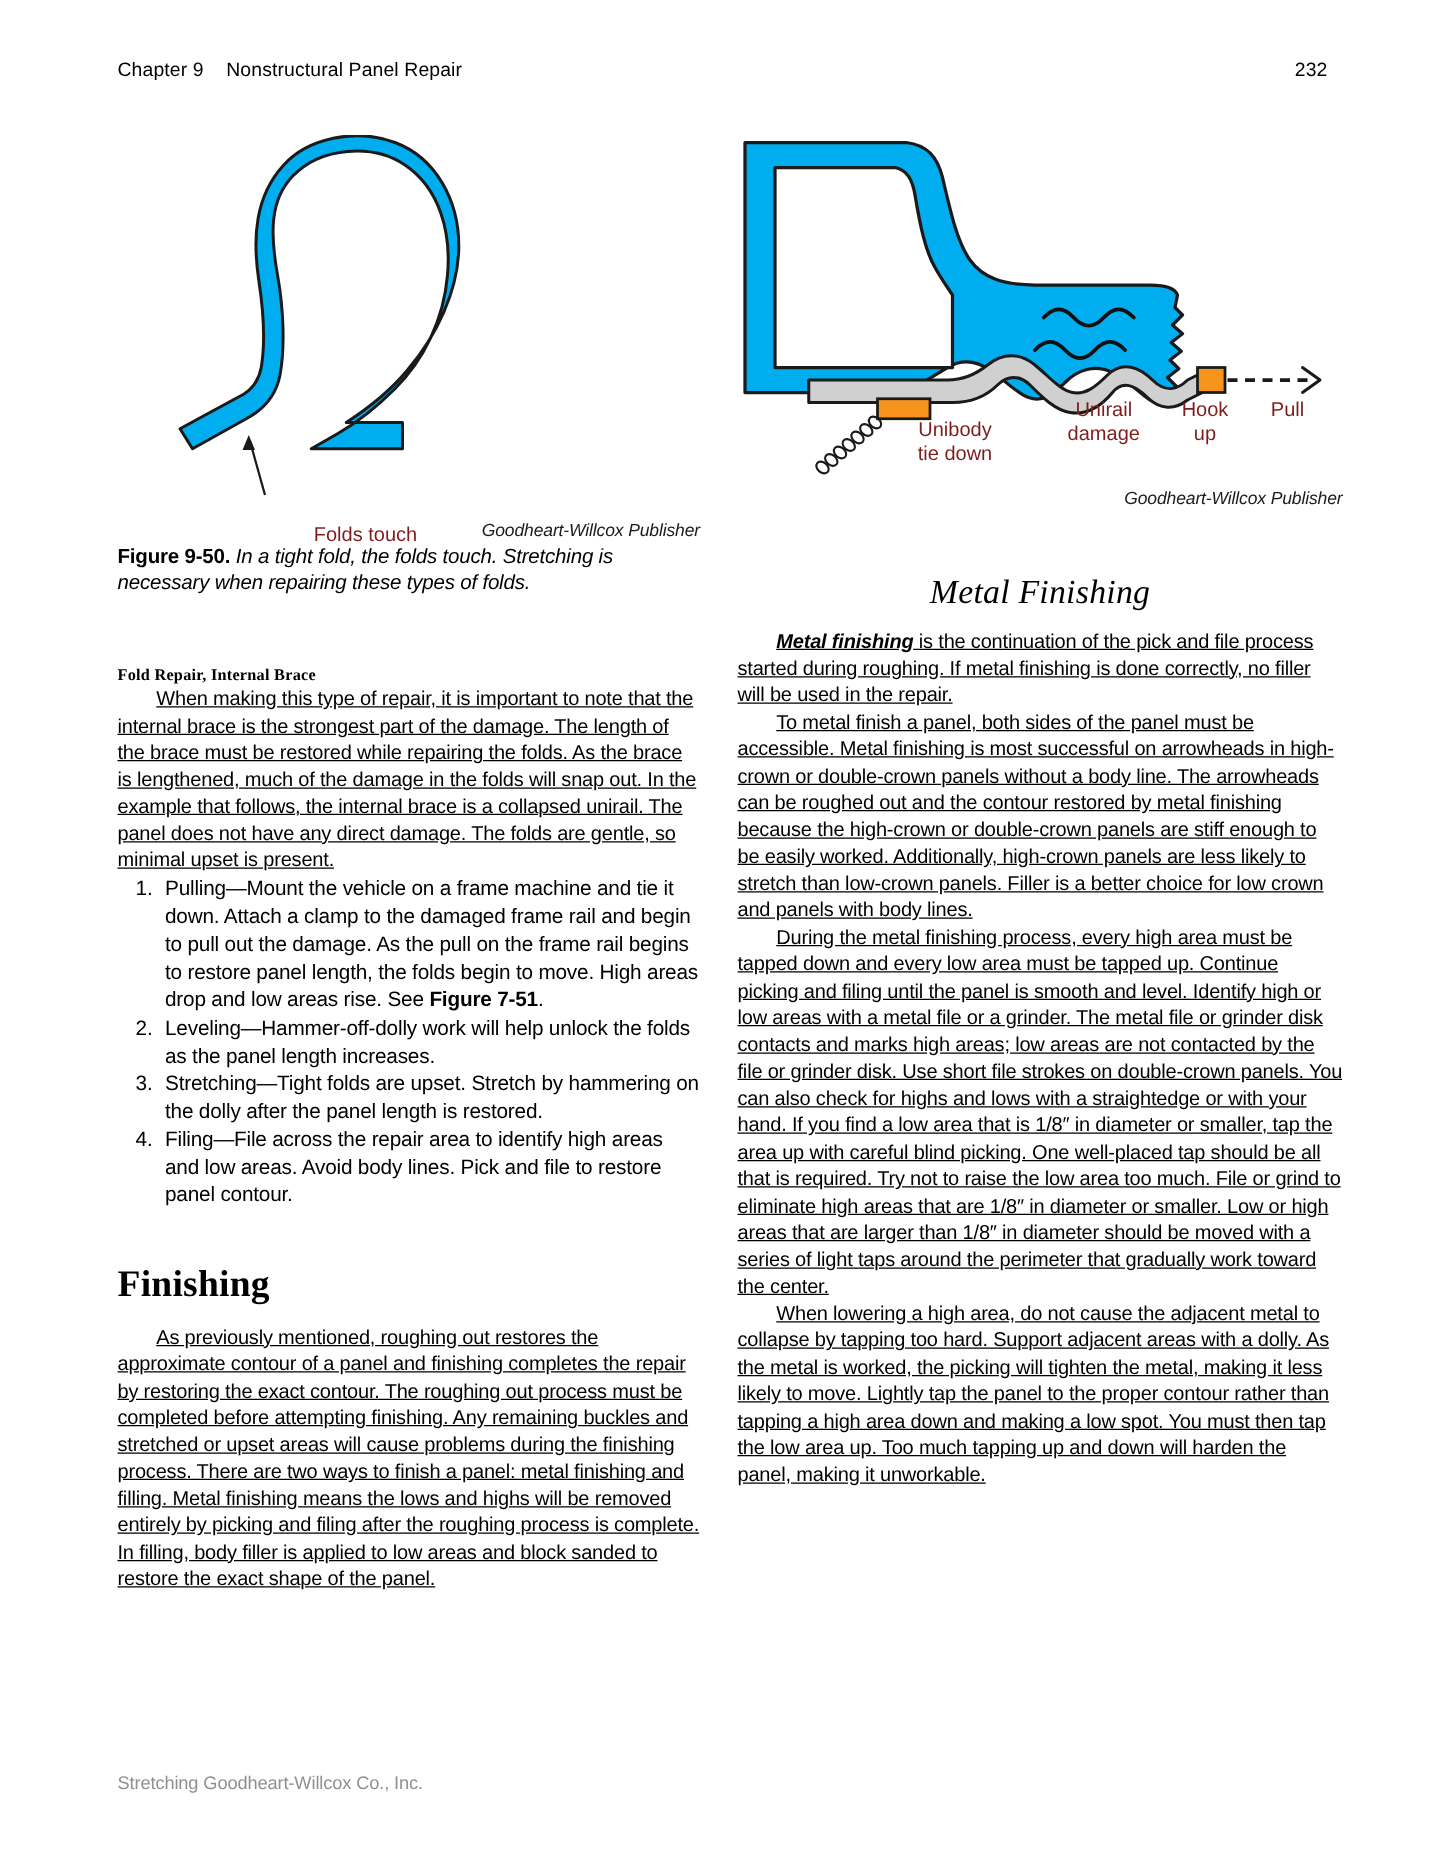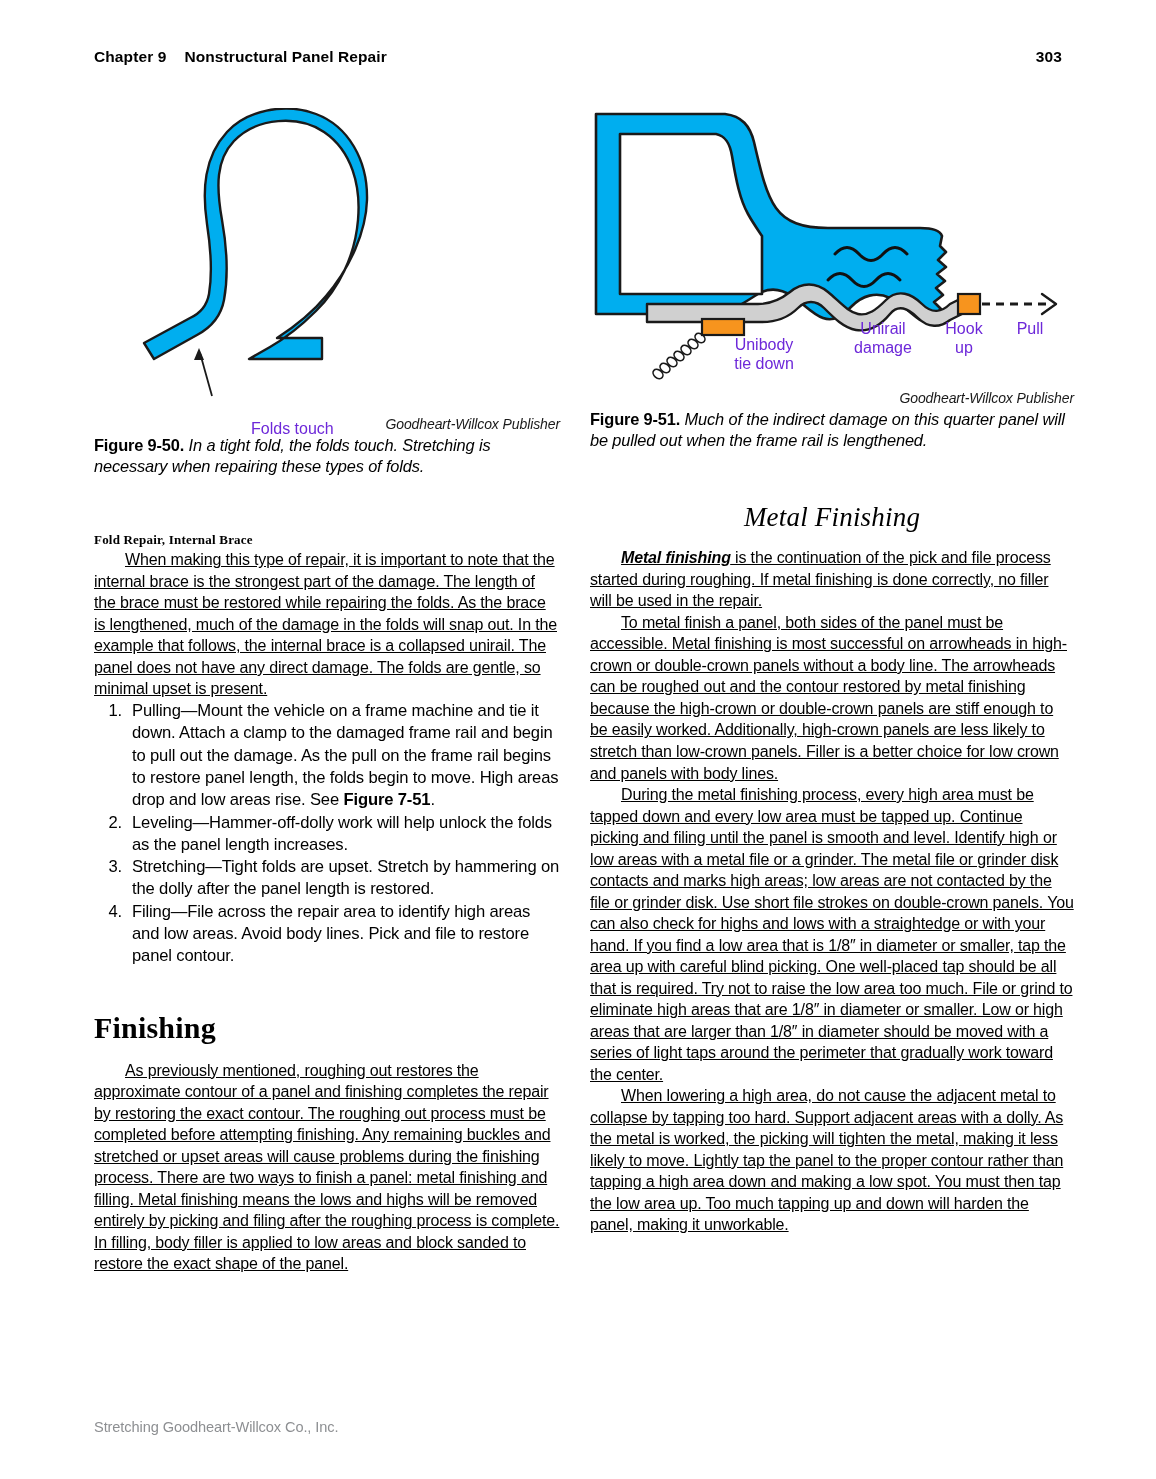--- a/index.html
+++ b/index.html
@@ -18,21 +18,21 @@
 
   
   .running-head {
     position: absolute;
     left: 94px;
     top: 48px;
     width: 968px;
     display: flex;
     justify-content: space-between;
     align-items: flex-start;
-    font-weight: bold;
+    font-weight: normal;
     font-size: 15.5px;
     letter-spacing: 0.1px;
   }
   .running-head .rh-left {
     display: flex;
     gap: 18px;
   }
 
   
   .page-body {
@@ -74,21 +74,21 @@
   }
   .fig-caption .fig-num {
     font-weight: bold;
     font-style: normal;
   }
 
   .fig-label {
     position: absolute;
     font-size: 16px;
     font-style: normal;
-    color: #6d28d9;
+    color: #7f1d1d;
     white-space: pre;
     line-height: 1.16;
     text-align: center;
   }
 
   
   h3.sub-head {
     font-family: "Liberation Serif", serif;
     font-weight: bold;
     font-size: 13px;
@@ -154,21 +154,21 @@
   }
 </style>
 </head>
 <body>
 
 <div class="running-head">
   <div class="rh-left">
     <span>Chapter 9</span>
     <span>Nonstructural Panel Repair</span>
   </div>
-  <span>303</span>
+  <span>232</span>
 </div>
 
 <div class="page-body">
 
   <div class="col-left">
 
     <div class="figure-art" style="height:292px;">
       <svg width="466" height="292" viewBox="0 0 466 292">
 
         <path d="M 60 251 L 103 227
@@ -321,24 +321,20 @@
 tie down</div>
       <div class="fig-label" style="left:238px; top:212px; width:110px;">Unirail
 damage</div>
       <div class="fig-label" style="left:343px; top:212px; width:62px;">Hook
 up</div>
       <div class="fig-label" style="left:415px; top:212px; width:50px;">Pull</div>
     </div>
 
     <div class="credit">Goodheart-Willcox Publisher</div>
 
-    <div class="fig-caption">
-      <span class="fig-num">Figure 9-51.</span>
-      <span>Much of the indirect damage on this quarter panel will be pulled out when the frame rail is lengthened.</span>
-    </div>
 
     <div style="height:52px;"></div>
 
     <h2 class="center-head">Metal Finishing</h2>
 
     <div style="height:14px;"></div>
 
     <p class="body"><span class="bolditalic">Metal finishing</span><span> is the continuation of the pick and file process started during roughing. If metal finishing is done correctly, no filler will be used in the repair.</span></p>
 
     <p class="body">To metal finish a panel, both sides of the panel must be accessible. Metal finishing is most successful on arrowheads in high-crown or double-crown panels without a body line. The arrowheads can be roughed out and the contour restored by metal finishing because the high-crown or double-crown panels are stiff enough to be easily worked. Additionally, high-crown panels are less likely to stretch than low-crown panels. Filler is a better choice for low crown and panels with body lines.</p>

